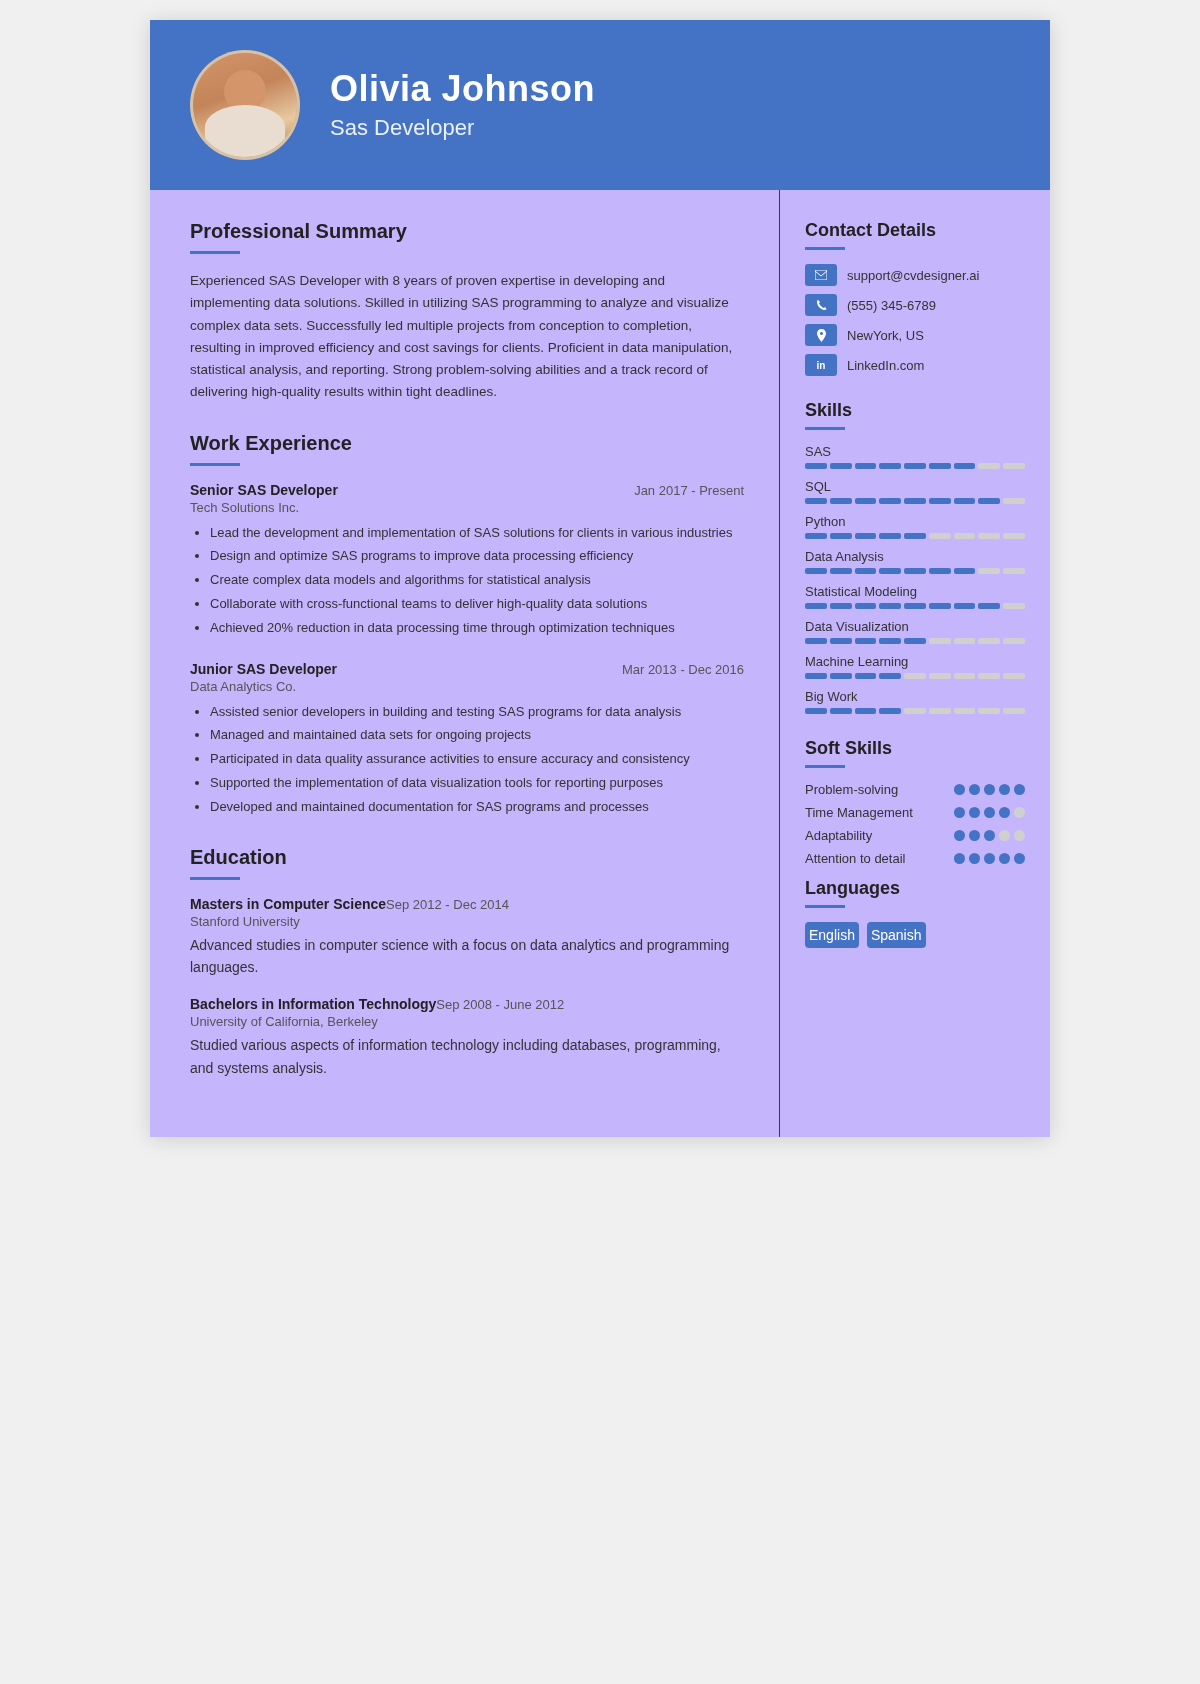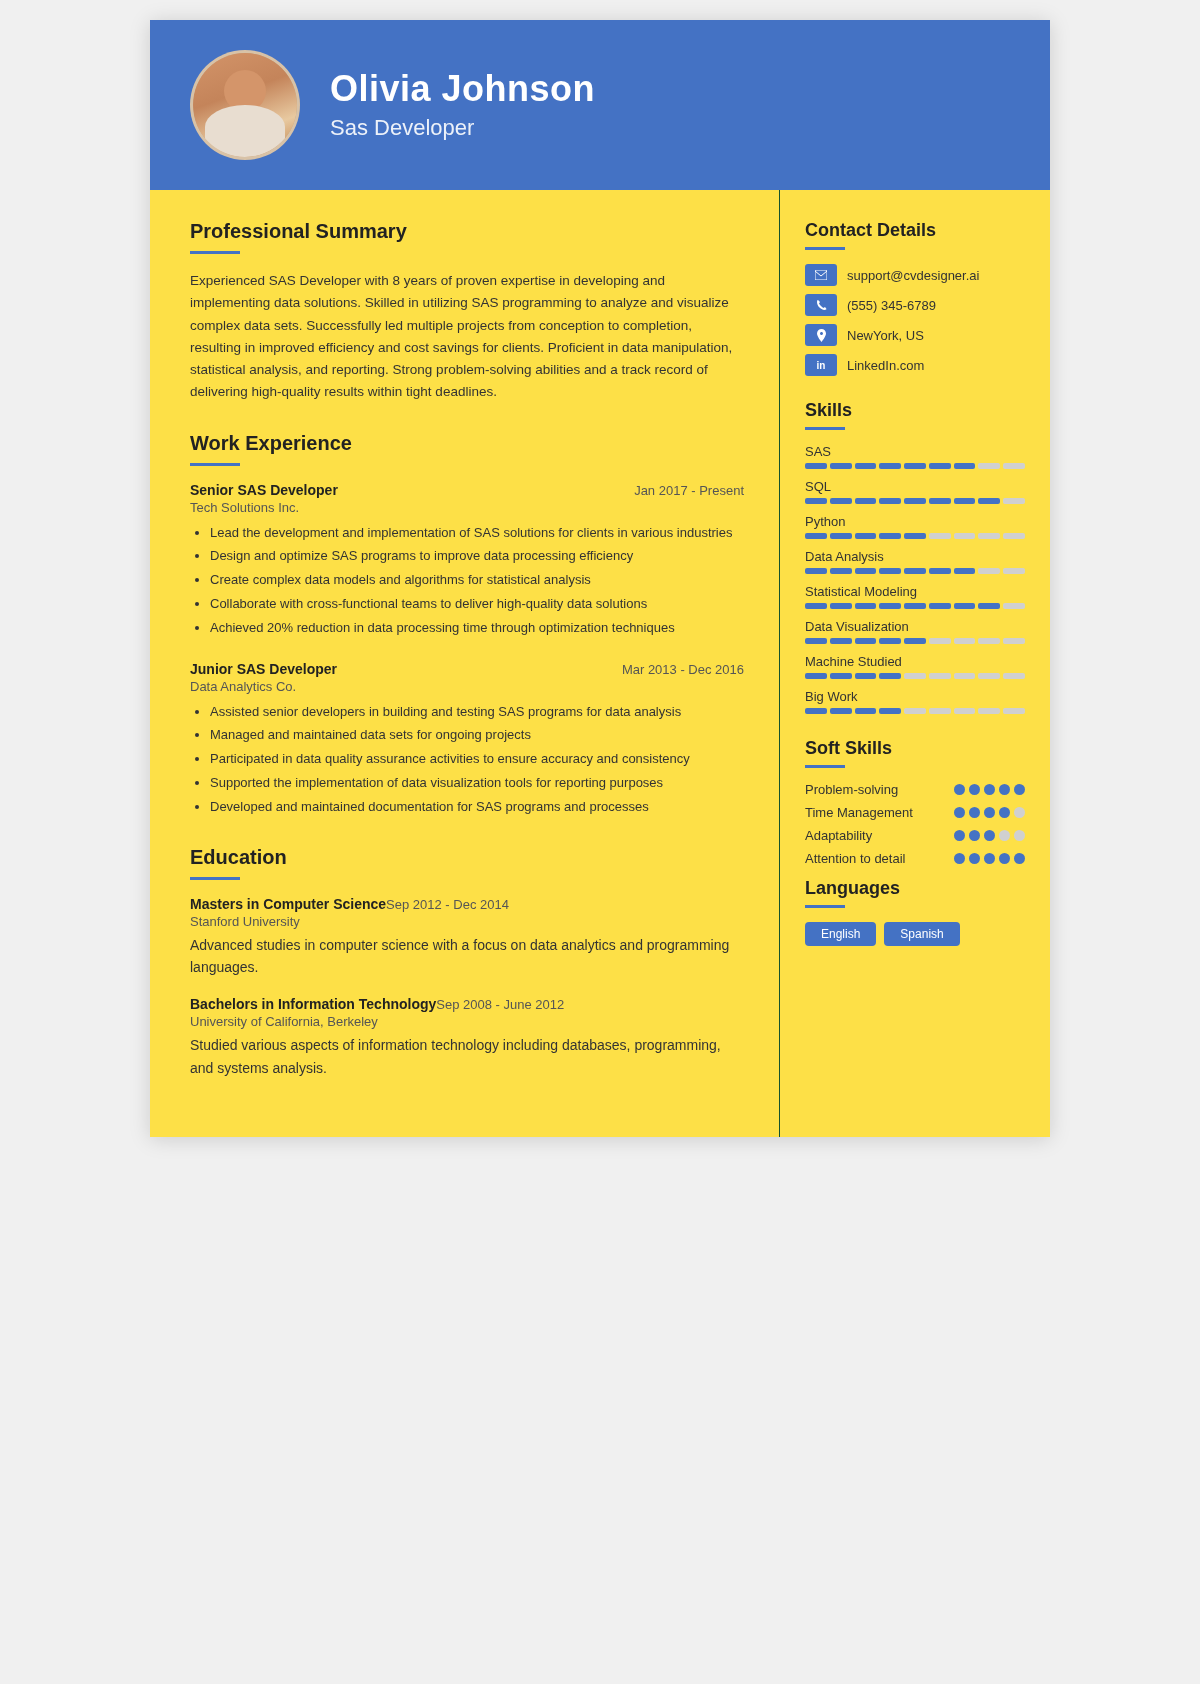--- a/index.html
+++ b/index.html
@@ -7,21 +7,21 @@
       font-family: 'Segoe UI', Arial, sans-serif;
       background: #f0f0f0;
       display: flex;
       justify-content: center;
       align-items: flex-start;
       min-height: 100vh;
       padding: 20px;
     }
     .resume {
       width: 900px;
-      background: #fde047;
+      background: #c4b5fd;
       box-shadow: 0 2px 20px rgba(0,0,0,0.15);
     }
     
     .header {
       background: #4472c4;
       padding: 30px 40px;
       display: flex;
       align-items: center;
       gap: 30px;
     }
@@ -255,23 +255,23 @@
     .languages-section { margin-top: 12px; }
     .lang-badges {
       display: flex;
       gap: 8px;
       flex-wrap: wrap;
       margin-top: 10px;
     }
     .lang-badge {
       background: #4472c4;
       color: #fff;
-      padding: 5px 16px;
+      padding: 5px 4px;
       border-radius: 4px;
-      font-size: 12px;
+      font-size: 14px;
       font-weight: 500;
     }
     .right-section-underline {
       height: 3px;
       background: #4472c4;
       width: 40px;
       margin-bottom: 14px;
     }
     .right-section-title {
       font-size: 18px;
@@ -485,21 +485,21 @@
                 <div class="seg filled"></div>
                 <div class="seg filled"></div>
                 <div class="seg filled"></div>
                 <div class="seg empty"></div>
                 <div class="seg empty"></div>
                 <div class="seg empty"></div>
                 <div class="seg empty"></div>
               </div>
             </div>
             <div class="skill-item">
-              <div class="skill-name">Machine Studied</div>
+              <div class="skill-name">Machine Learning</div>
               <div class="segmented-bar">
                 <div class="seg filled"></div>
                 <div class="seg filled"></div>
                 <div class="seg filled"></div>
                 <div class="seg filled"></div>
                 <div class="seg empty"></div>
                 <div class="seg empty"></div>
                 <div class="seg empty"></div>
                 <div class="seg empty"></div>
                 <div class="seg empty"></div>

